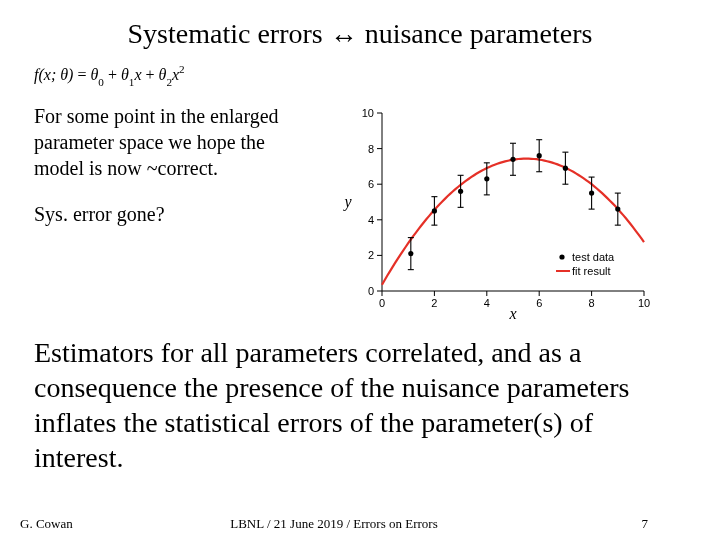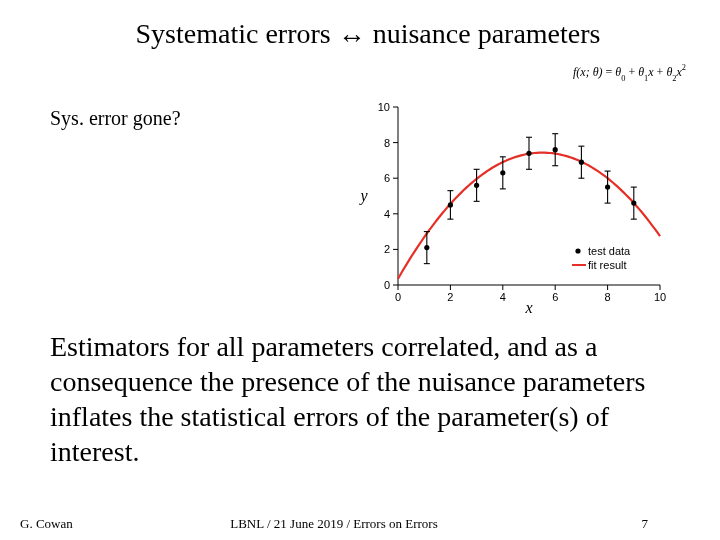--- a/index.html
+++ b/index.html
@@ -7,36 +7,35 @@
     width: 720px;
     height: 540px;
     background: #fff;
     font-family: "Times New Roman", Times, serif;
     color: #000;
     position: relative;
     overflow: hidden;
   }
   .slide {
     padding: 18px 34px 0 34px;
-    margin-left: 16px;
   }
   .title {
     font-size: 28px;
     text-align: center;
     margin-bottom: 14px;
     font-weight: normal;
   }
   .intro {
     font-size: 20px;
     line-height: 1.25;
     margin-bottom: 16px;
   }
   .equation {
-    font-size: 12px;
-    text-align: right;
+    font-size: 16px;
+    text-align: left;
     margin: 4px 0 16px 0;
   }
   .equation .ital { font-style: italic; }
   .equation .greek { font-style: italic; }
   .sub { font-size: 0.7em; vertical-align: sub; position: relative; top: 0.15em; }
   .sup { font-size: 0.7em; vertical-align: super; position: relative; top: -0.1em; }
   .row {
     display: flex;
     gap: 20px;
     align-items: flex-start;
@@ -89,20 +88,21 @@
 <div class="slide">
   <h1 class="title">Systematic errors ↔ nuisance parameters</h1>
 
 
   <p class="equation">
     <span class="ital">f</span><span class="ital">(x; θ)</span><span> = </span><span class="greek">θ</span><span class="sub">0</span><span> + </span><span class="greek">θ</span><span class="sub">1</span><span class="ital">x</span><span> + </span><span class="greek">θ</span><span class="sub">2</span><span class="ital">x</span><span class="sup">2</span>
   </p>
 
   <div class="row">
     <div class="leftcol">
+      <p class="para">For some point in the enlarged parameter space we hope the model is now ~correct.</p>
       <p class="sysq">Sys. error gone?</p>
     </div>
 
     <div class="plot">
       <svg id="plot-svg" width="320" height="218" viewBox="0 0 320 218">
           <line x1="48" y1="10" x2="48" y2="188" class="axis"></line>
           <line x1="48" y1="188" x2="310" y2="188" class="axis"></line>
           <line x1="48" y1="188" x2="48" y2="193" class="tick"></line>
           <text x="48" y="204" text-anchor="middle" class="ticklabel">0</text>
           <line x1="100.4" y1="188" x2="100.4" y2="193" class="tick"></line>

